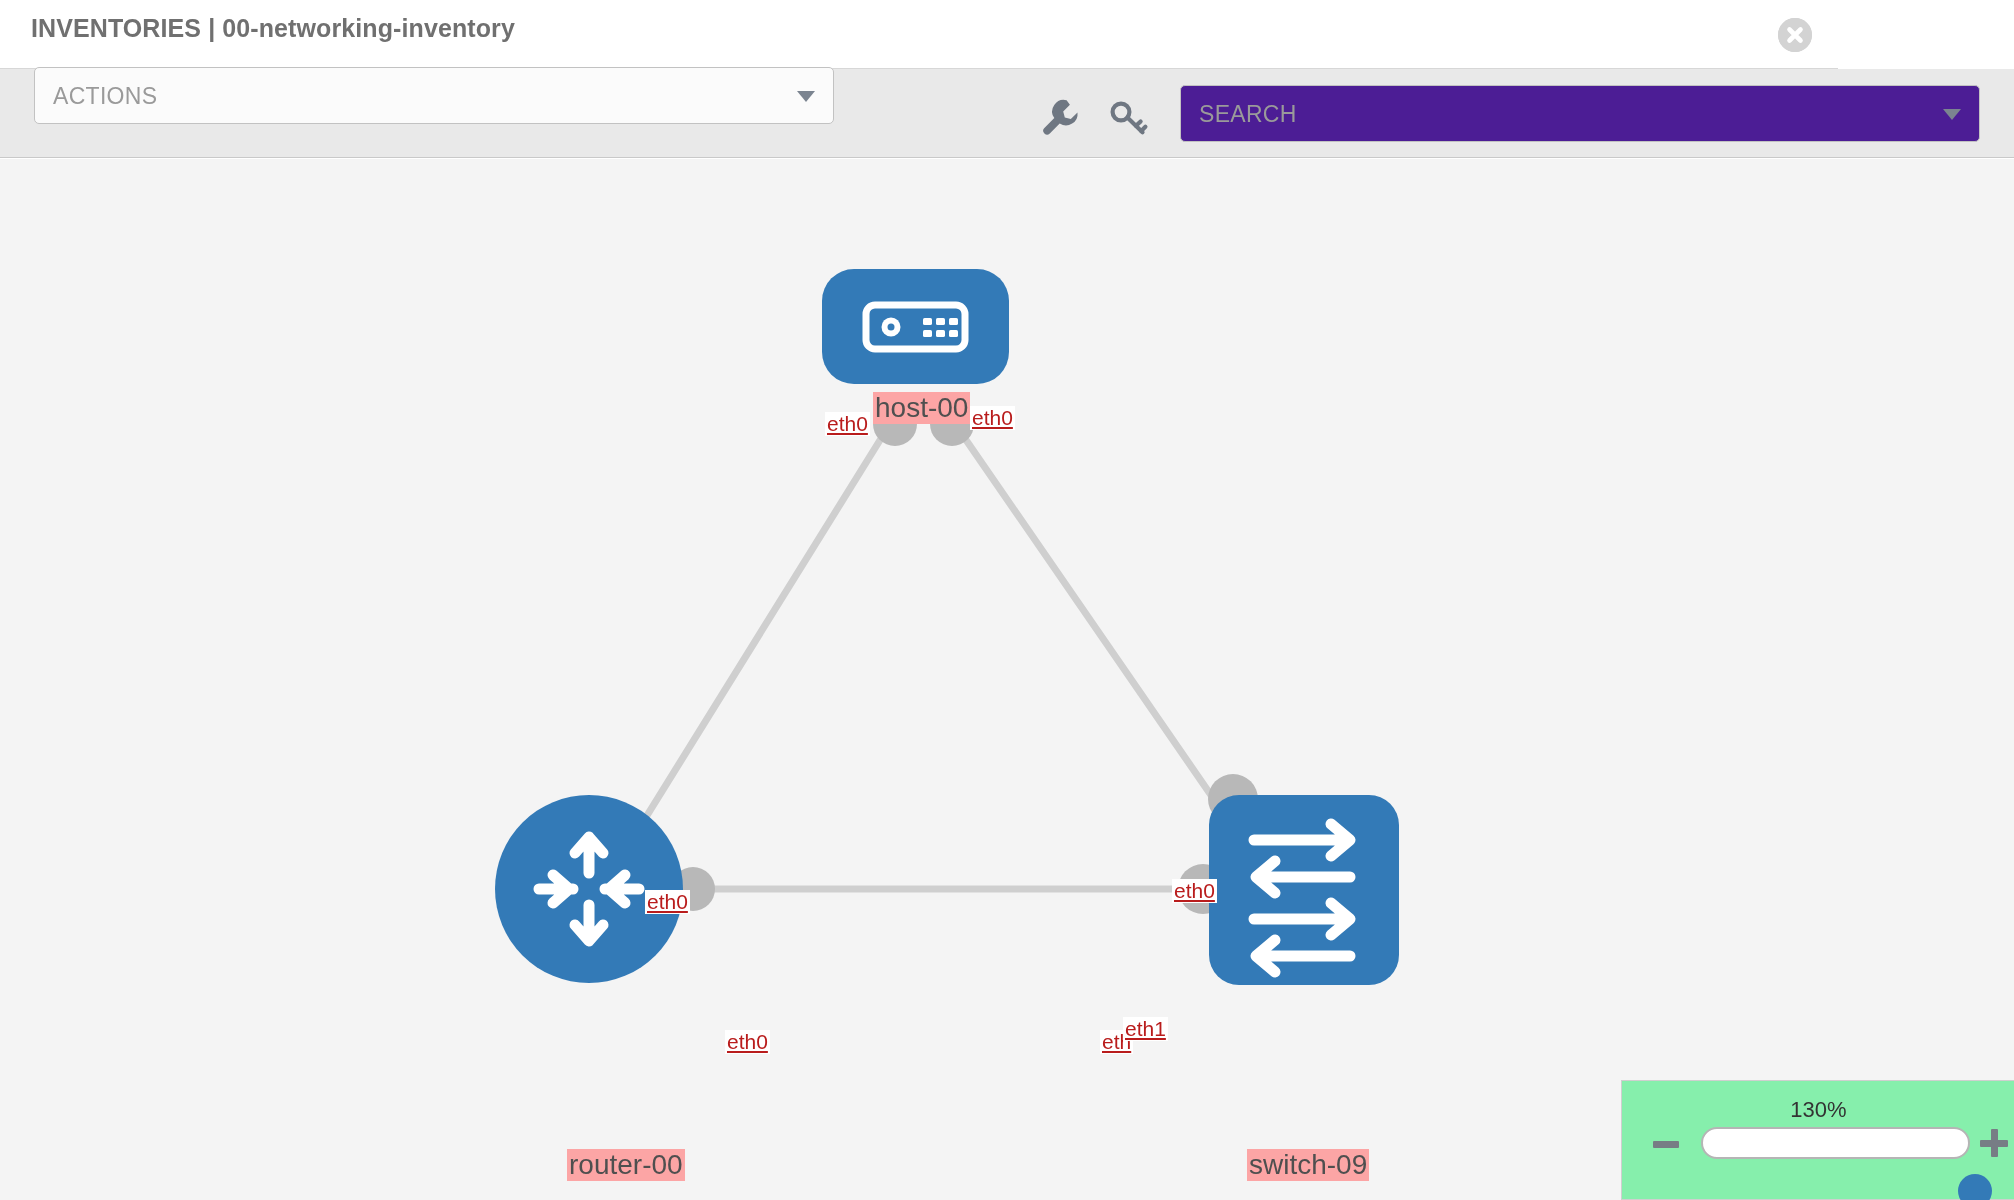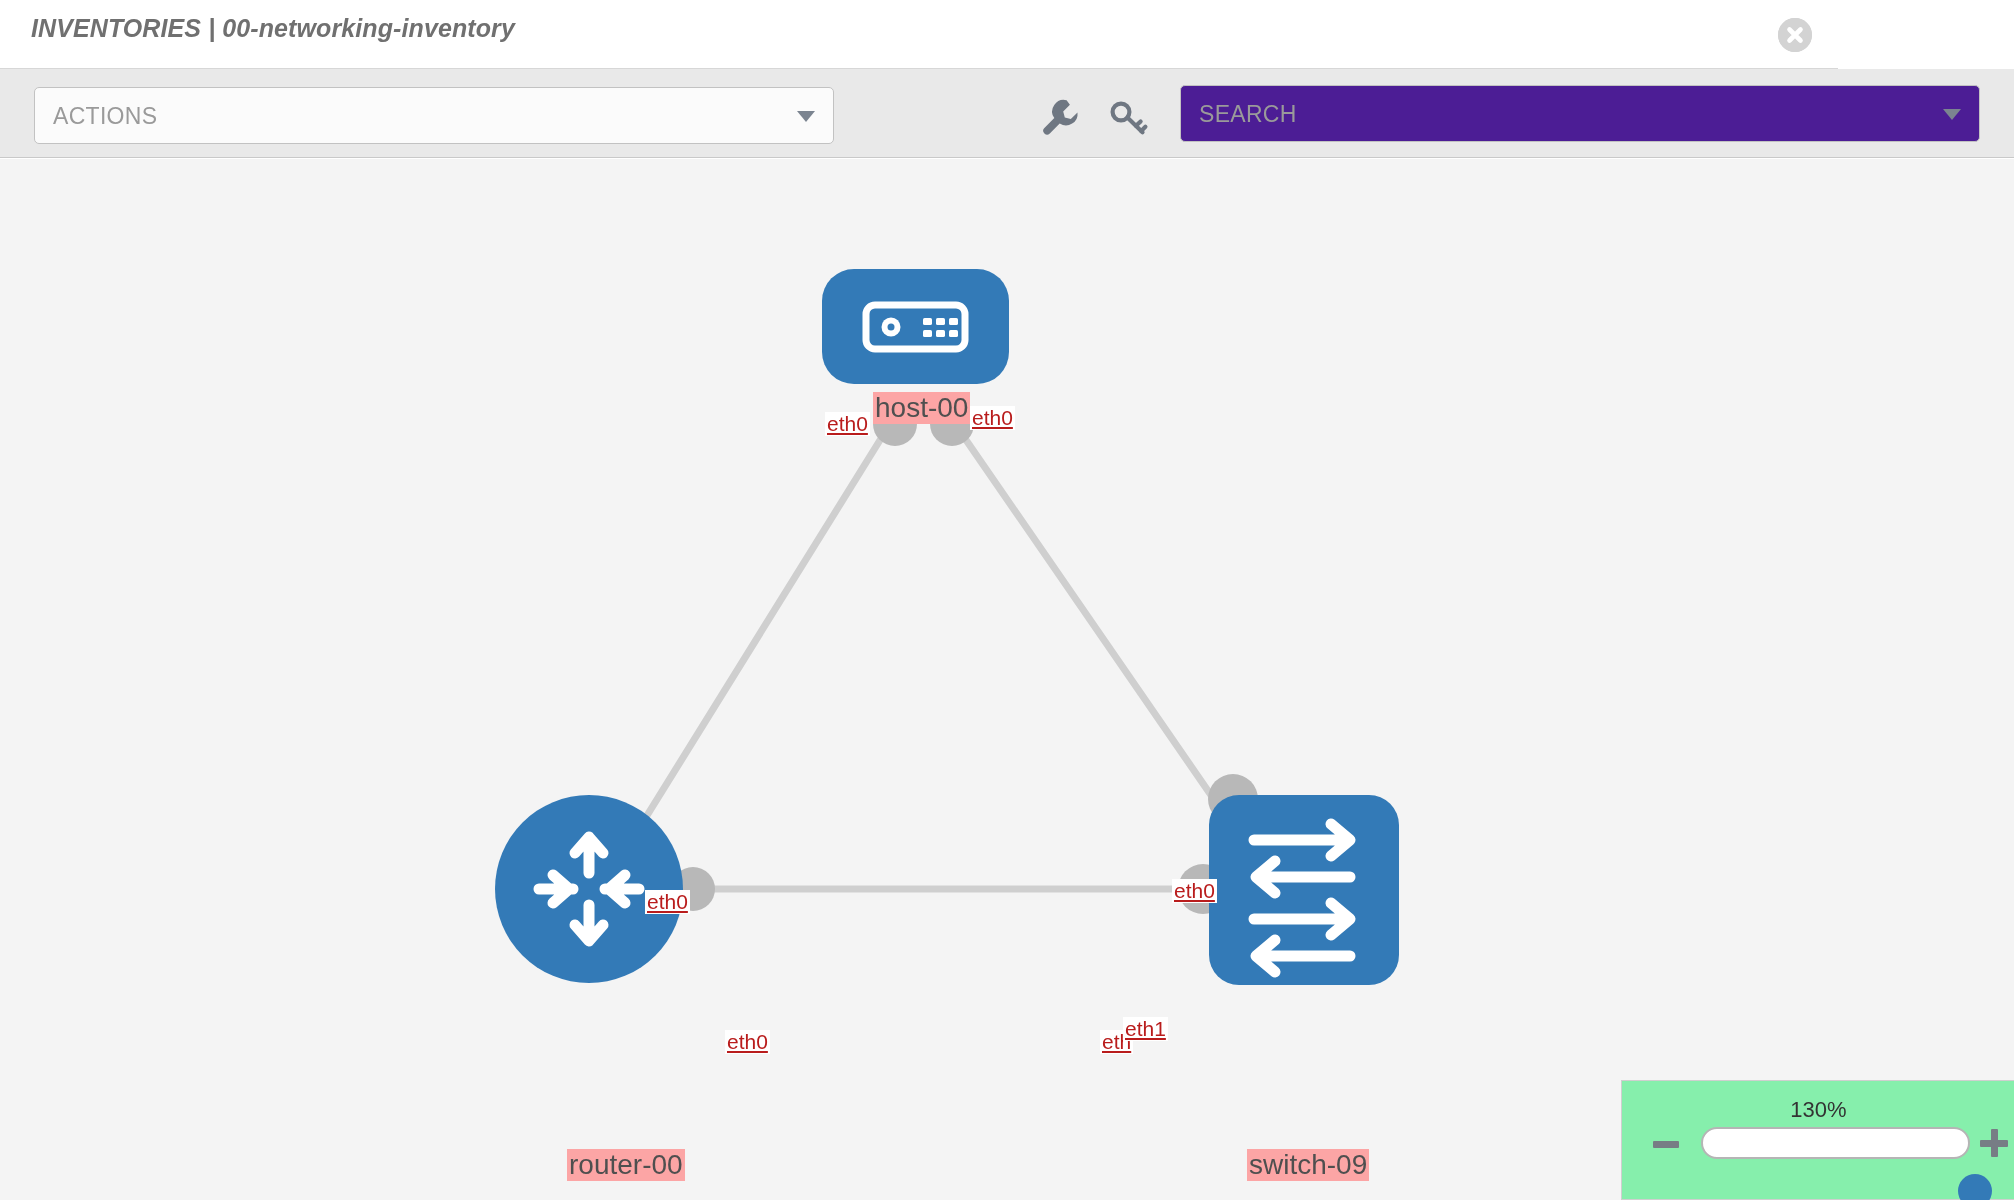--- a/index.html
+++ b/index.html
@@ -9,21 +9,20 @@
     background: #ffffff;
     overflow: hidden;
   }
   #app { position: relative; width: 2014px; height: 1200px; }
 
   
   .titlebar {
     position: absolute; left: 0; top: 0; width: 1838px; height: 69px;
     background: #ffffff;
     border-bottom: 1px solid #d7d7d7;
-    font-style: italic;
   }
   .title-text {
     position: absolute; left: 31px; top: 14px;
     font-size: 25px; font-weight: bold; letter-spacing: .1px;
     color: #707070;
     white-space: nowrap;
   }
   .close-btn {
     position: absolute; right: 26px; top: 18px;
     width: 34px; height: 34px; border-radius: 50%;
@@ -32,21 +31,21 @@
   }
   .close-btn svg { display:block; width:34px; height:34px; }
 
   
   .toolbar {
     position: absolute; left: 0; top: 69px; width: 2014px; height: 89px;
     background: #e9e9e9;
     border-bottom: 1px solid #c9c9c9;
   }
   .actions-select {
-    position: absolute; left: 34px; top: 87px;
+    position: absolute; left: 34px; top: 67px;
     width: 800px; height: 57px;
     background: #fbfbfb;
     border: 1px solid #c2c2c2; border-radius: 5px;
     cursor: pointer;
   }
   .actions-label {
     position: absolute; left: 18px; top: 15px;
     font-size: 23px; color: #9a9a9a; letter-spacing: .3px;
   }
   .caret {

